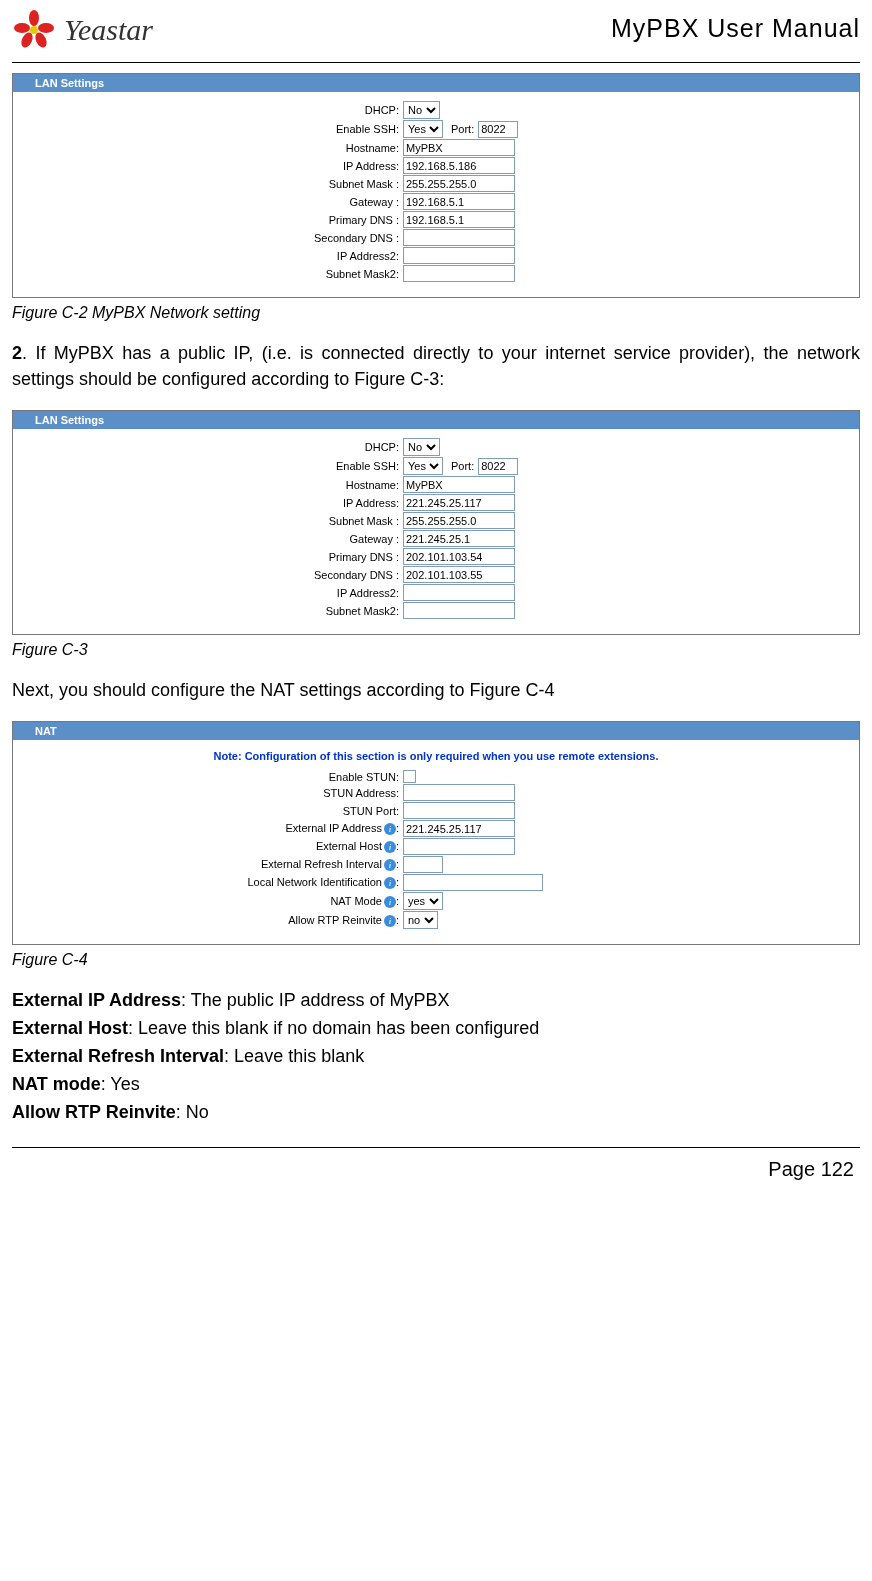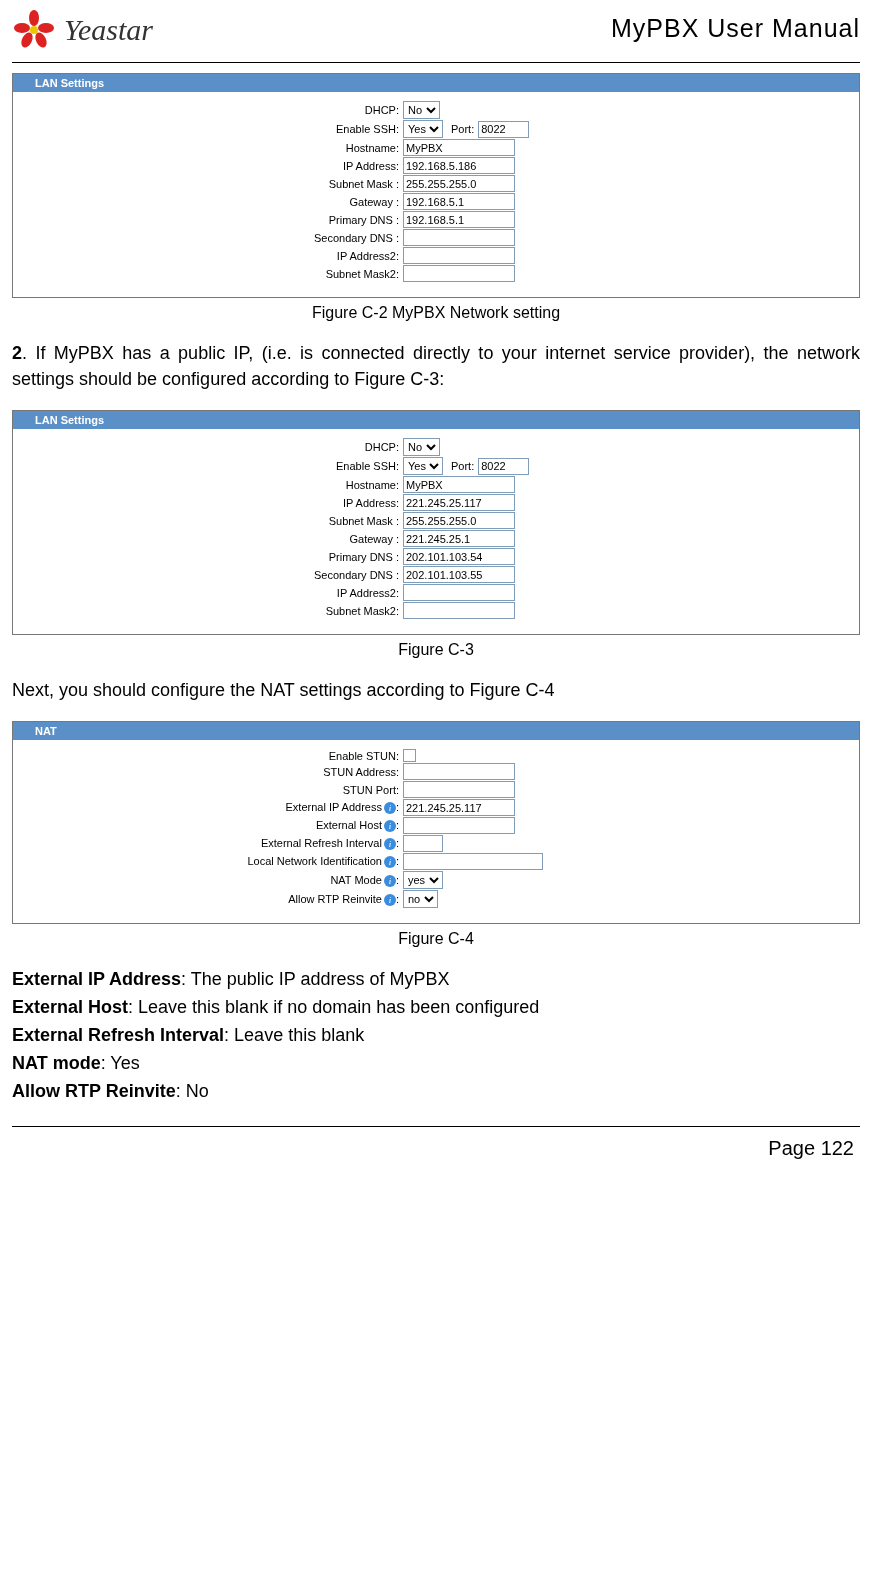--- a/index.html
+++ b/index.html
@@ -72,32 +72,33 @@
     align-items: center;
     gap: 4px;
   }
   .form-ctrl input[type=text] {
     font-size: 11px;
     border: 1px solid #7f9db9;
     padding: 1px 2px;
     height: 17px;
     width: 112px;
   }
-  .form-ctrl input.short { width: 51px; }
+  .form-ctrl input.short { width: 40px; }
   .form-ctrl select {
     font-size: 11px;
     border: 1px solid #7f9db9;
     height: 18px;
     background: #fff;
   }
   .form-ctrl .port-label { font-size: 11px; color:#000; margin-left:4px;}
   .caption {
-    text-align: center;
+    text-align: left;
     font-size: 16px;
     margin: 6px 0 18px 0;
+    font-style: italic;
   }
   .body-text {
     font-size: 18px;
     line-height: 1.45;
     margin: 10px 0 18px 0;
     text-align: justify;
   }
   .note-text {
     color: #0033cc;
     font-weight: bold;
@@ -293,20 +294,21 @@
       </div>
   </div>
 </div>
 <div class="caption">Figure C-3</div>
 
 <p class="body-text">Next, you should configure the NAT settings according to Figure C-4</p>
 
 <div class="panel">
   <div class="panel-header">NAT</div>
   <div class="panel-body">
+    <div class="note-text">Note: Configuration of this section is only required when you use remote extensions.</div>
     <div class="form-row">
         <div class="form-label">Enable STUN:</div>
         <div class="form-ctrl">
           <div class="checkbox"></div>
         </div>
       </div>
     <div class="form-row">
         <div class="form-label">STUN Address:</div>
         <div class="form-ctrl">
           <input type="text" value="" style="">

